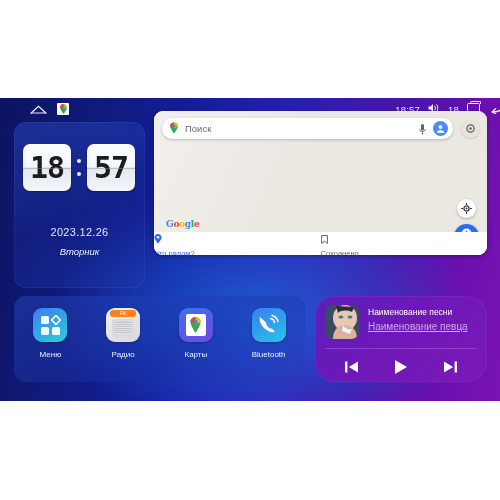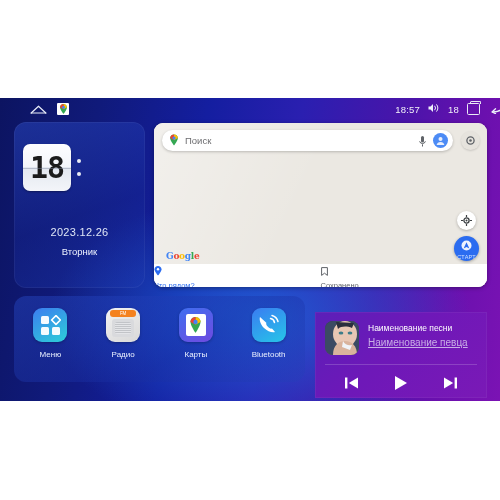--- a/index.html
+++ b/index.html
@@ -77,27 +77,27 @@
     display:flex; flex-direction:column; justify-content:center; gap:9px;
     height: 40px; padding: 0 2px;
   }
   .colon i { width: 4px; height: 4px; border-radius: 50%; background: #e9ecf5; display:block; }
   .clock-date {
     position: absolute; left: 0; right: 0; top: 104px;
     text-align: center; color: #dfe6f6; font-size: 11px; letter-spacing: .3px;
   }
   .clock-day {
     position: absolute; left: 0; right: 0; top: 124px;
-    text-align: center; color: #eef2ff; font-size: 9.5px;
+    text-align: center; color: #eef2ff; font-size: 9.5px; font-style: italic;
   }
 
   
   .maps-card {
-    position: absolute; left: 154px; top: 25px;
-    width: 333px; height: 164px; border-radius: 9px;
+    position: absolute; left: 154px; top: 13px;
+    width: 333px; height: 144px; border-radius: 9px;
     background: #eae7e1; overflow: hidden;
     box-shadow: 0 1px 4px rgba(0,0,0,0.35);
   }
   .map-canvas {
     position: absolute; inset: 0;
     background:
       linear-gradient(115deg, rgba(255,255,255,0.35) 0%, rgba(255,255,255,0.0) 45%),
       #ebe8e2;
   }
   .searchbar {
@@ -168,24 +168,23 @@
   .app-label { font-size: 8px; color: #eaf0ff; white-space: nowrap; }
   .ico-menu { background: linear-gradient(150deg,#3c7cf0,#2ccfd8); }
   .ico-maps { background: linear-gradient(150deg,#3f6ff0,#6f4ae0); }
   .ico-radio { background: linear-gradient(150deg,#f2f2f2,#d8d8d8); }
   .ico-bt { background: linear-gradient(150deg,#3a7cf2,#26c6e8); }
   .ico-carlink { background: linear-gradient(150deg,#6a4de8,#8b3fd6); }
 
   
   .media {
     position: absolute; left: 315px; top: 198px;
-    width: 172px; height: 86px; border-radius: 0;
+    width: 172px; height: 86px; border-radius: 20px;
     background: linear-gradient(135deg, #5b1fb8 0%, #6e18b8 45%, #7a19b6 100%);
     box-shadow: inset 0 0 0 1px rgba(255,255,255,0.05);
-    margin-top: 16px;
   }
   .media-top { position:absolute; left:10px; top:9px; right:10px; display:flex; gap:9px; }
   .album {
     width: 34px; height: 34px; border-radius: 8px; overflow:hidden; flex:none;
     background: linear-gradient(160deg,#2d3a52,#7a5b5b);
     position: relative;
   }
   .media-meta { flex: 1; min-width: 0; padding-top: 2px; }
   .song { font-size: 8.5px; color: #ffffff; margin-bottom: 4px; white-space:nowrap; overflow:hidden; }
   .artist { font-size: 10px; color: #c8aee6; white-space:nowrap; overflow:hidden;text-decoration:underline; }
@@ -244,20 +243,23 @@
 
   <div class="clock-card">
     <div class="flipclock">
       <div class="flip">
         <span>18</span>
       </div>
       <div class="colon">
           <i></i>
           <i></i>
         </div>
+      <div class="flip">
+        <span>57</span>
+      </div>
     </div>
     <div class="clock-date">2023.12.26</div>
     <div class="clock-day">Вторник</div>
   </div>
 
   <div class="maps-card">
     <div class="map-canvas"></div>
 
     <div class="searchbar">
       <span>

